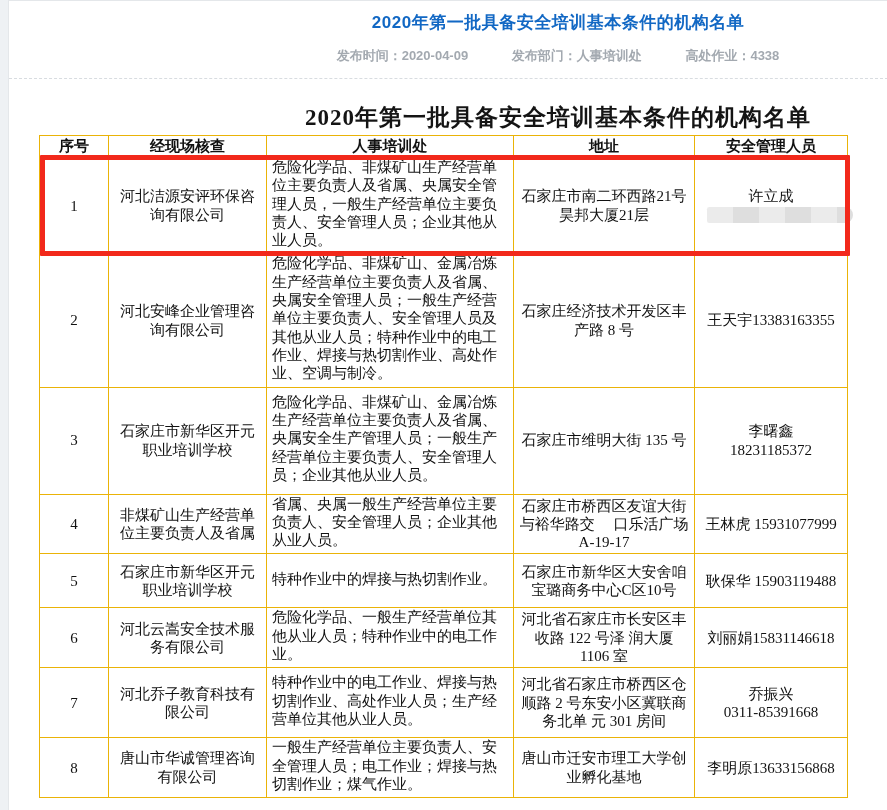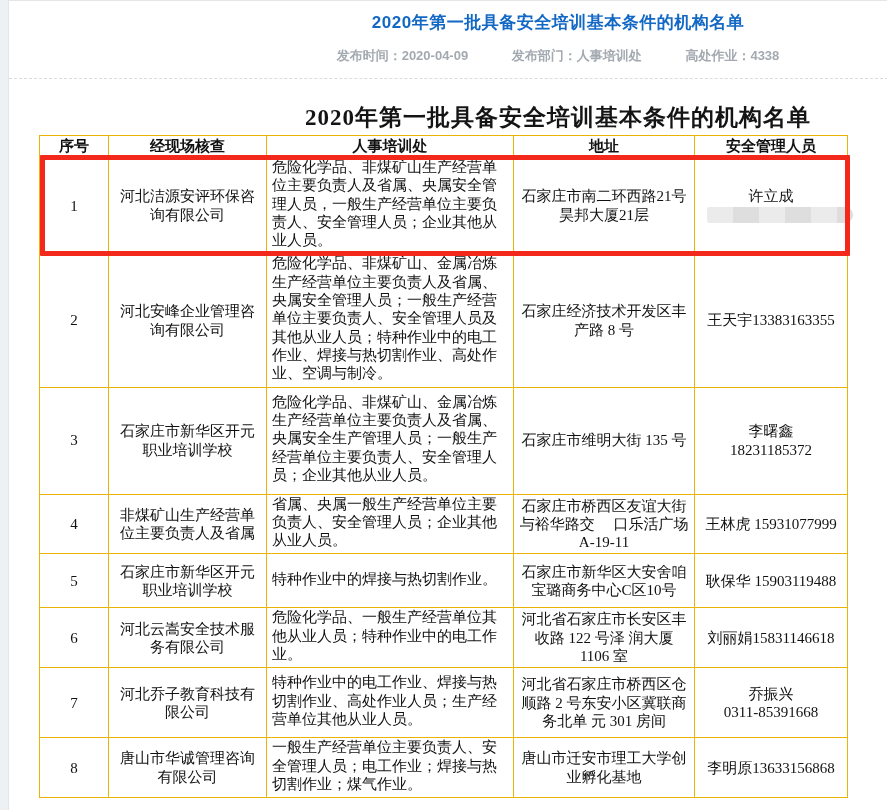--- a/index.html
+++ b/index.html
@@ -102,21 +102,21 @@
               <td>石家庄市新华区开元职业培训学校</td>
               <td class="scope">危险化学品、非煤矿山、金属冶炼生产经营单位主要负责人及省属、央属安全生产管理人员；一般生产经营单位主要负责人、安全管理人员；企业其他从业人员。</td>
               <td>石家庄市维明大街 135 号</td>
               <td class="contact">李曙鑫
 18231185372</td>
             </tr>
             <tr style="height: 57px;">
               <td>4</td>
               <td>非煤矿山生产经营单位主要负责人及省属</td>
               <td class="scope">省属、央属一般生产经营单位主要负责人、安全管理人员；企业其他从业人员。</td>
-              <td>石家庄市桥西区友谊大街与裕华路交　 口乐活广场 A-19-11</td>
+              <td>石家庄市桥西区友谊大街与裕华路交　 口乐活广场 A-19-17</td>
               <td class="contact">王林虎 15931077999</td>
             </tr>
             <tr style="height: 54px;">
               <td>5</td>
               <td>石家庄市新华区开元职业培训学校</td>
               <td class="scope">特种作业中的焊接与热切割作业。</td>
               <td>石家庄市新华区大安舍咱宝璐商务中心C区10号</td>
               <td class="contact">耿保华 15903119488</td>
             </tr>
             <tr style="height: 57px;">

